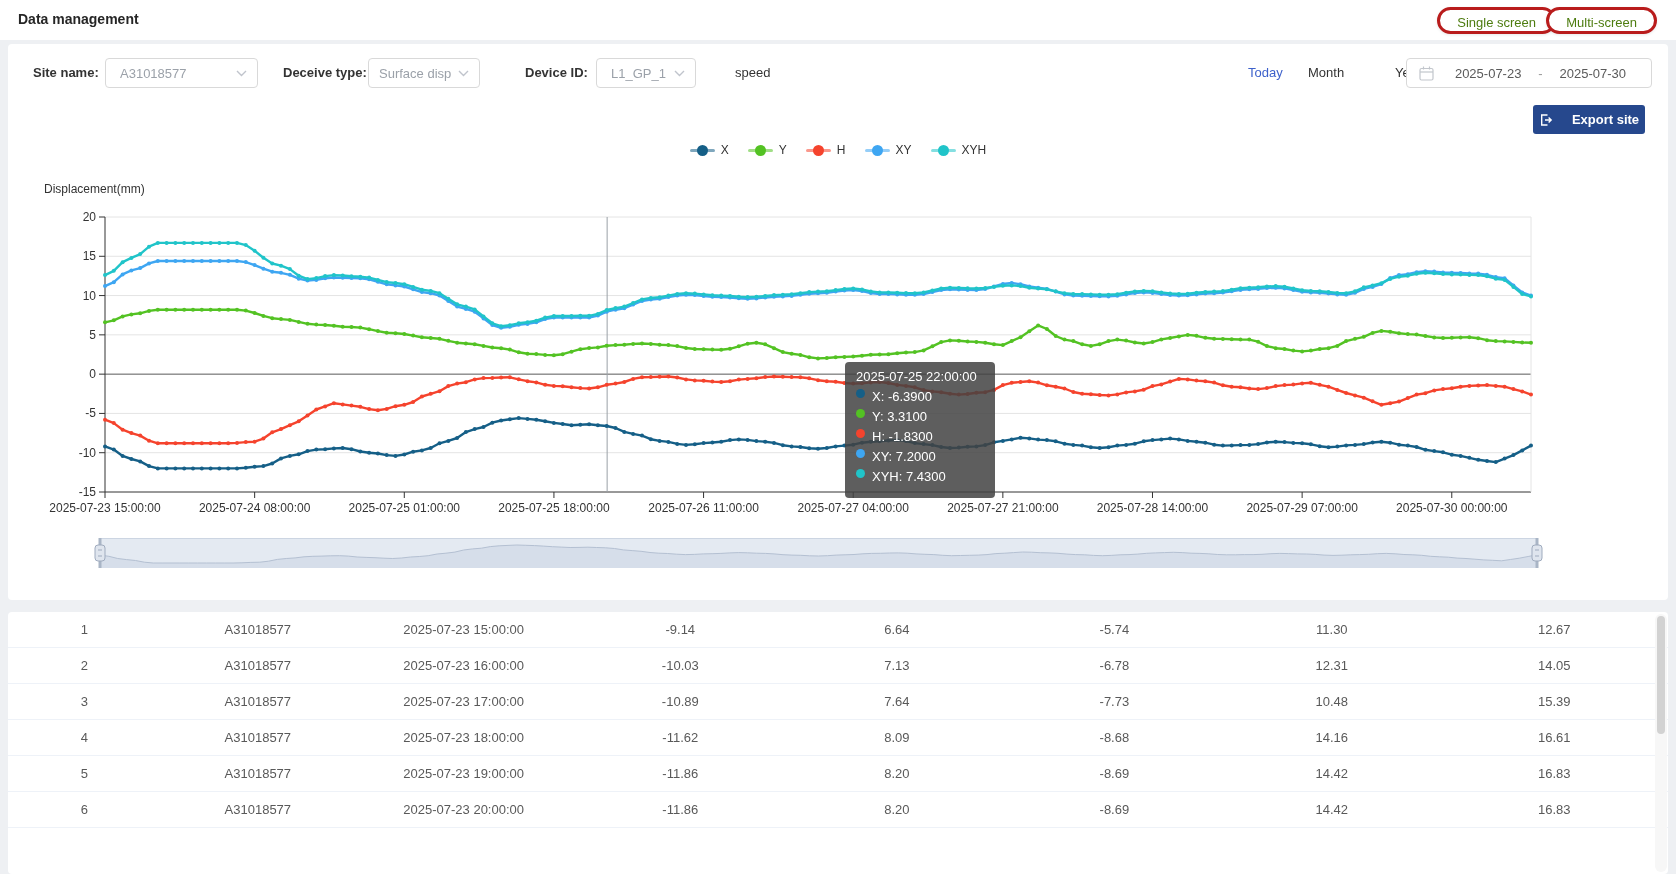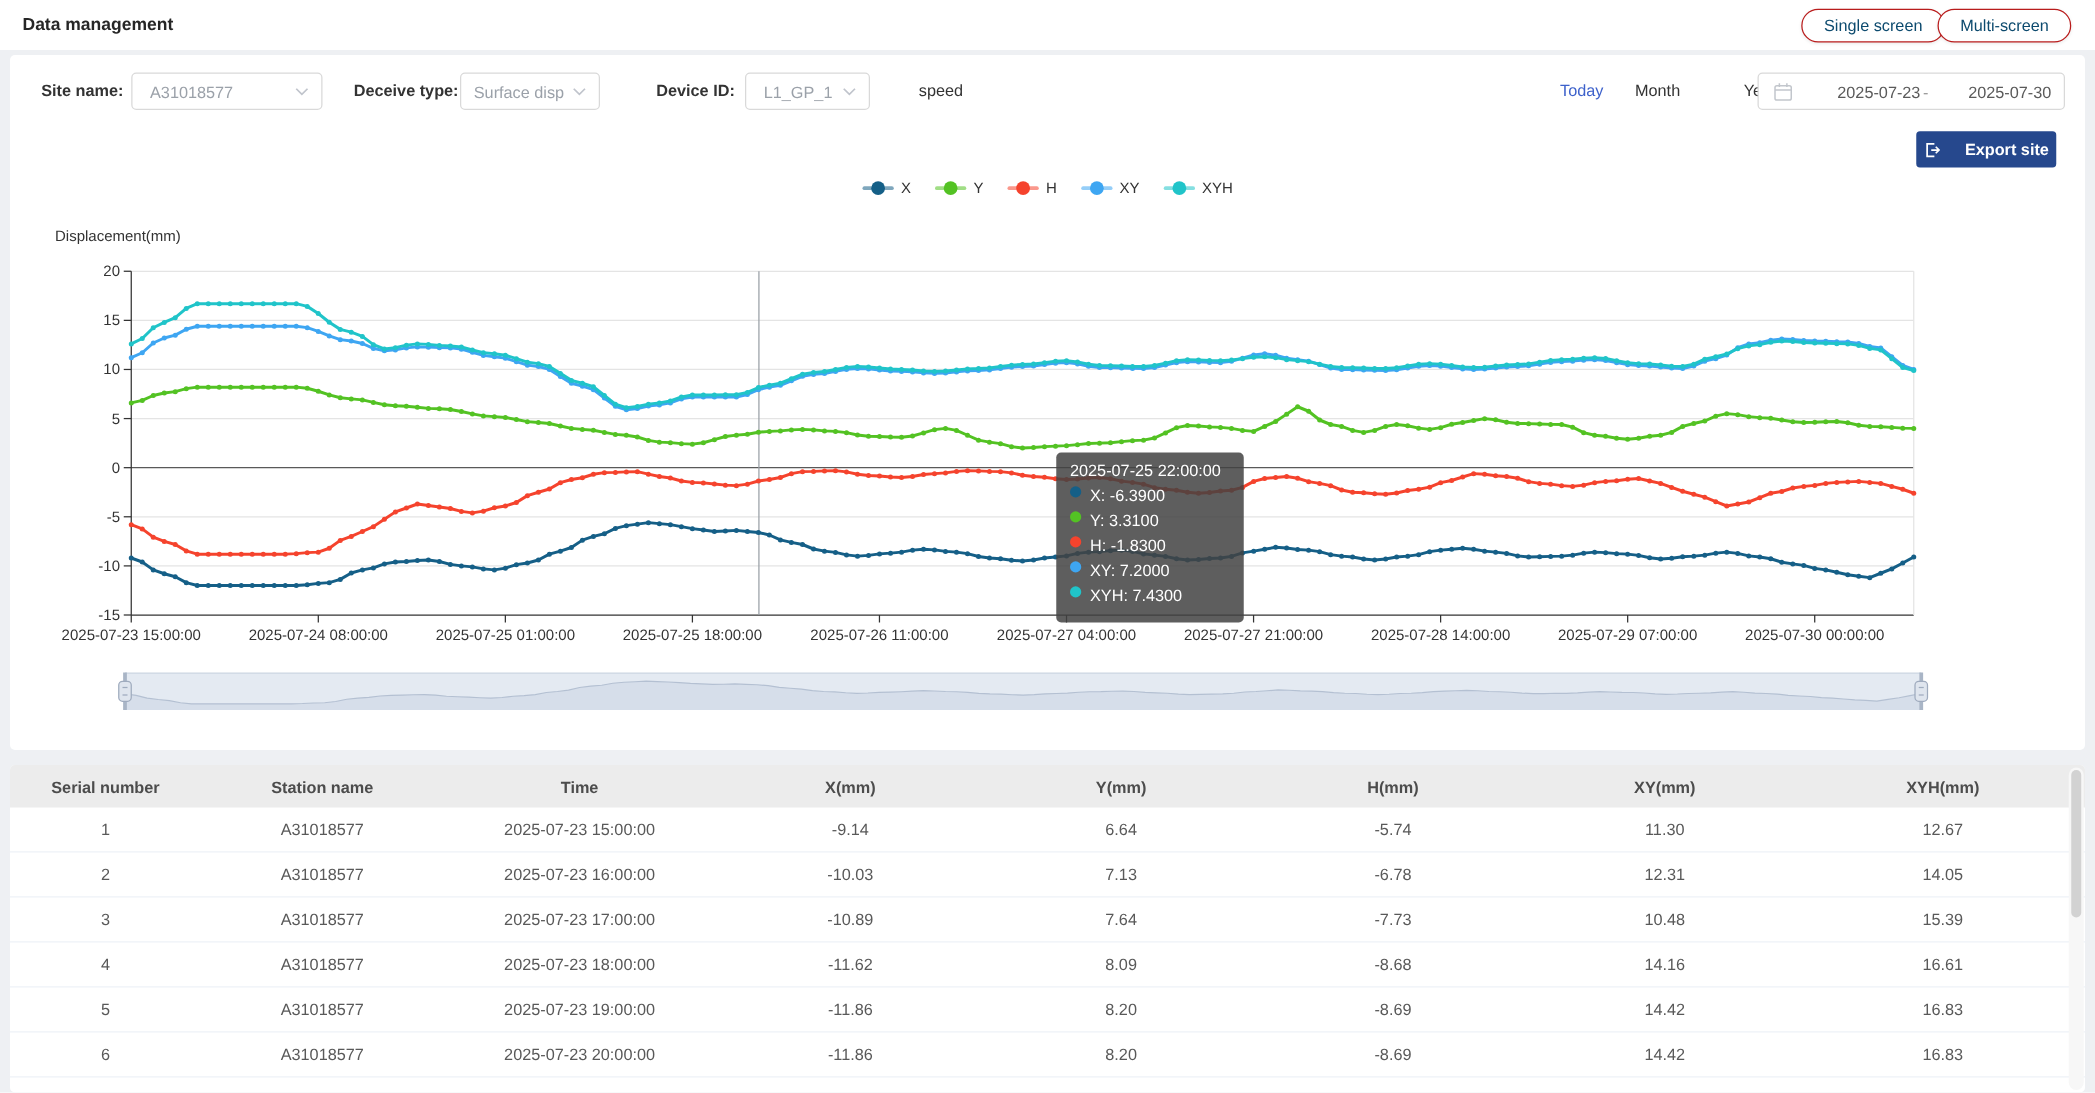--- a/index.html
+++ b/index.html
@@ -1,37 +1,37 @@
 <!DOCTYPE html>
 <html><head>
 <meta charset="utf-8">
 <style>
   * { margin:0; padding:0; box-sizing:border-box; }
   html,body { width:1676px; height:874px; }
   body { position:relative; background:#eef0f3; font-family:"Liberation Sans", sans-serif; overflow:hidden; color:#333; }
 
   .topbar { position:absolute; left:0; top:0; width:1676px; height:40px; background:#fff; }
   .page-title { position:absolute; left:18px; top:11px; font-size:14px; font-weight:700; color:#262626; }
-  .screen-btn { position:absolute; top:7px; height:27px; line-height:25px; padding:0 17px; border:1px solid #b91c1c; border-radius:14px; background:#fff; font-size:13px; color:#0c4a6e; box-shadow:0 1px 3px rgba(0,0,0,.09); cursor:pointer; }
+  .screen-btn { position:absolute; top:7px; height:27px; line-height:25px; padding:0 17px; border:3px solid #b91c1c; border-radius:14px; background:#fff; font-size:13px; color:#4d7c0f; box-shadow:0 1px 3px rgba(0,0,0,.09); cursor:pointer; }
   .screen-btn.single { right:120px; }
   .screen-btn.multi  { right:19px; }
 
   .panel { position:absolute; background:#fff; border-radius:4px; }
   #chart-panel { left:8px; top:44px; width:1660px; height:556px;padding-left:33px; }
   #table-panel { left:8px; top:612px; width:1660px; height:262px; overflow:hidden; }
 
   .flabel { position:absolute; top:21px; font-size:13px; font-weight:600; color:#333; }
   .fselect { position:absolute; top:14px; height:30px; border:1px solid #d9d9d9; border-radius:4px; background:#fff; display:flex; align-items:center; padding:0 10px 0 14px; cursor:pointer; }
   .fselect .val { flex:1; font-size:13px; color:#9ba1a9; white-space:nowrap; overflow:hidden; }
   .fselect svg { flex:none; margin-left:6px; }
   .ftext { position:absolute; top:21px; font-size:13px; color:#333; }
   .quick { position:absolute; top:21px; font-size:13px; color:#333; cursor:pointer; }
   .quick.active { color:#3d61cb; }
   .daterange { position:absolute; left:1398px; top:14px; width:246px; height:30px; border:1px solid #d9d9d9; border-radius:4px; background:#fff; display:flex; align-items:center; padding:0 10px 0 12px; cursor:pointer; }
-  .daterange .dval { font-size:13px; color:#5a5a5a; flex:1; text-align:right; }
+  .daterange .dval { font-size:13px; color:#5a5a5a; flex:1; text-align:center; }
   .daterange .dsep { font-size:13px; color:#999; padding:0 2px; }
   .export-btn { position:absolute; left:1525px; top:61px; width:112px; height:29px; background:#26488d; border-radius:3px; color:#fff; font-size:13px; font-weight:600; display:flex; align-items:center; justify-content:center; gap:19px; cursor:pointer; }
 
   #legend { position:absolute; left:0; top:99px; width:100%; display:flex; justify-content:center; gap:19px; }
   .legend-item { display:flex; align-items:center; gap:6px; font-size:12px; color:#333; cursor:pointer; }
   .legend-mark { position:relative; width:25px; height:12px; }
   .legend-mark .bar { position:absolute; left:0; top:5px; width:25px; height:3px; opacity:.55; border-radius:2px; }
   .legend-mark .dot { position:absolute; left:7px; top:1px; width:11px; height:11px; border-radius:50%; }
 
   #ylabel { position:absolute; left:36px; top:138px; font-size:12px; color:#333; }
@@ -1075,30 +1075,20 @@
         </div>
         <div class="tt-row">
           <span class="tt-dot" style="background: rgb(32, 196, 201);"></span>
           <span>XYH: 7.4300</span>
         </div>
       </div>
   </div>
 </div>
 
 <div class="panel" id="table-panel">
-  <div id="thead">
-      <div class="hcell" style="width: 9.2%;">Serial number</div>
-      <div class="hcell" style="width: 11.7%;">Station name</div>
-      <div class="hcell" style="width: 13.1%;">Time</div>
-      <div class="hcell" style="width: 13%;">X(mm)</div>
-      <div class="hcell" style="width: 13.1%;">Y(mm)</div>
-      <div class="hcell" style="width: 13.1%;">H(mm)</div>
-      <div class="hcell" style="width: 13.1%;">XY(mm)</div>
-      <div class="hcell" style="width: 13.7%;">XYH(mm)</div>
-    </div>
   <div id="tbody">
       <div class="trow">
         <div class="cell" style="width: 9.2%;">1</div>
         <div class="cell" style="width: 11.7%;">A31018577</div>
         <div class="cell" style="width: 13.1%;">2025-07-23 15:00:00</div>
         <div class="cell" style="width: 13%;">-9.14</div>
         <div class="cell" style="width: 13.1%;">6.64</div>
         <div class="cell" style="width: 13.1%;">-5.74</div>
         <div class="cell" style="width: 13.1%;">11.30</div>
         <div class="cell" style="width: 13.7%;">12.67</div>

